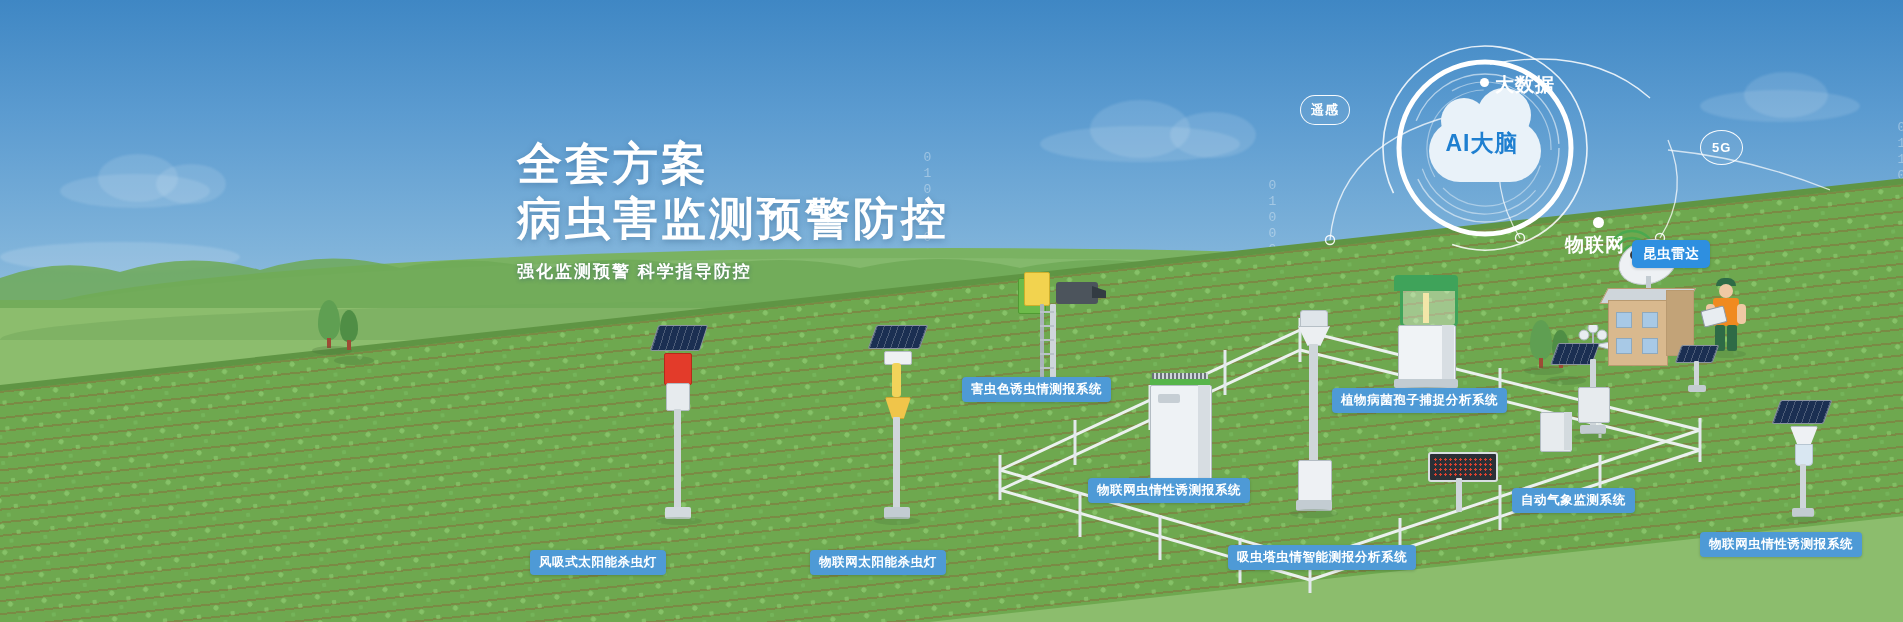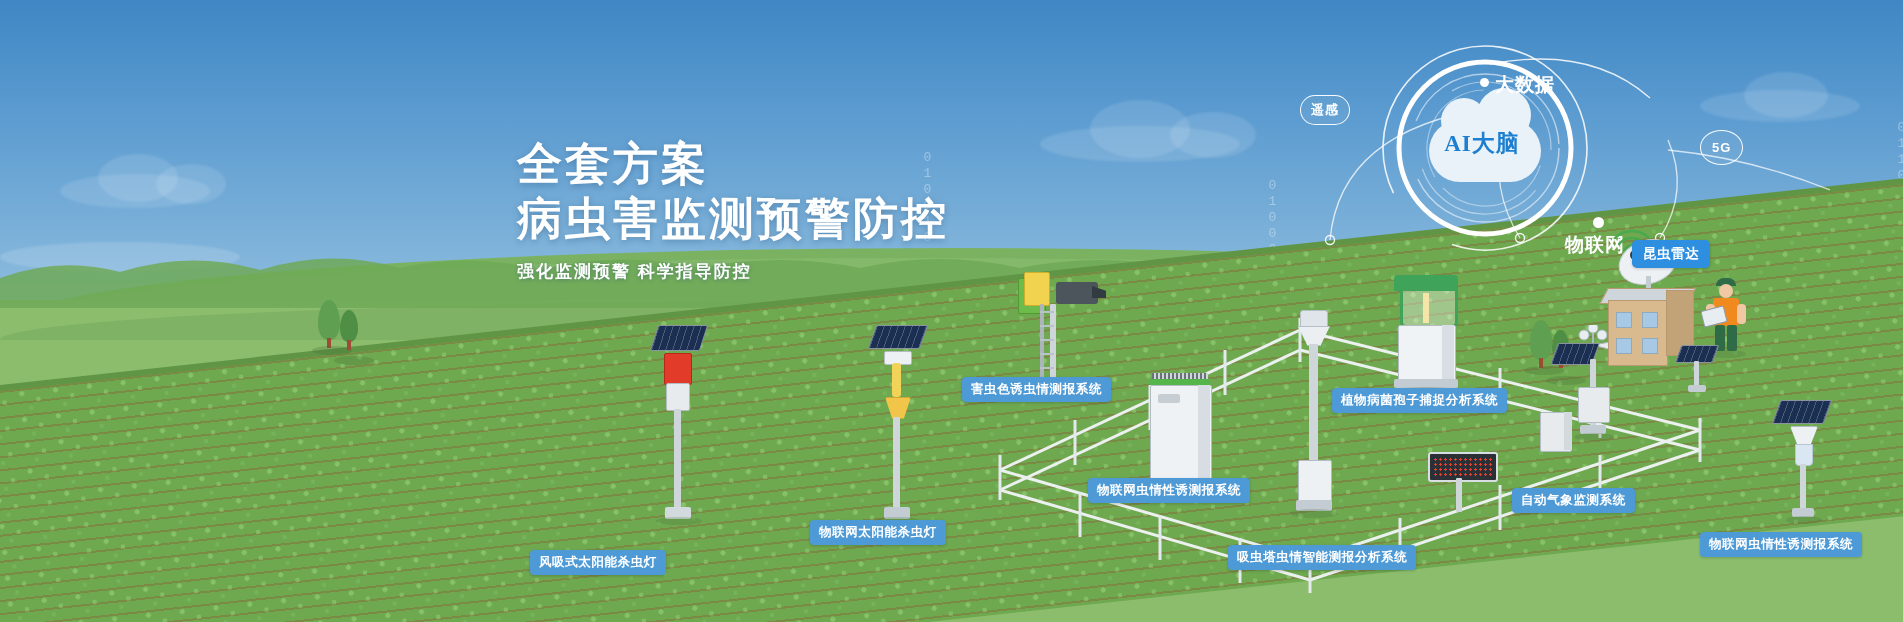--- a/index.html
+++ b/index.html
@@ -75,21 +75,21 @@
 
   
   .tree{position:absolute;}
   .tree .crown{width:22px;height:40px;background:#5f9f52;border-radius:50% 50% 45% 45%/60% 60% 40% 40%;}
   .tree .crown.dark{background:#4f8e45;}
   .tree .trunk{width:4px;height:10px;background:#9e4a35;margin:-2px auto 0;}
   .tree .shadow{position:absolute;left:-6px;top:46px;width:40px;height:9px;
     background:rgba(70,110,55,.28);border-radius:50%;}
 
   
-  #ai{position:absolute;left:1360px;top:42px;width:300px;height:300px;font-family:Liberation Serif, serif;}
+  #ai{position:absolute;left:1360px;top:42px;width:300px;height:300px;}
   .cloudshape{
     position:absolute;left:66px;top:72px;width:112px;height:62px;
     background:#e9f2f9;border-radius:34px;
   }
   .cloudshape:before{content:"";position:absolute;left:12px;top:-22px;width:46px;height:46px;
     background:#e9f2f9;border-radius:50%;}
   .cloudshape:after{content:"";position:absolute;left:48px;top:-32px;width:54px;height:54px;
     background:#e9f2f9;border-radius:50%;}
   #ai-label{
     position:absolute;left:66px;top:86px;width:112px;text-align:center;
@@ -284,21 +284,21 @@
   <div style="position:absolute;left:862px;top:325px;width:76px;height:215px;">
     <div class="panel" style="left:10px;top:0;width:50px;height:22px;transform:skewX(-20deg);"></div>
     <div class="box" style="left:22px;top:26px;width:26px;height:12px;background:#eef1f3;"></div>
     <div style="position:absolute;left:30px;top:38px;width:9px;height:34px;background:#f2d35a;border-radius:3px;"></div>
     <div class="box" style="left:23px;top:72px;width:24px;height:20px;
         background:#f0c54a;border-color:#d0a72f;clip-path:polygon(0 0,100% 0,72% 100%,28% 100%);"></div>
     <div class="pole" style="left:31px;top:92px;width:7px;height:92px;"></div>
     <div class="base" style="left:22px;top:182px;width:26px;height:12px;"></div>
     <div style="position:absolute;left:12px;top:192px;width:46px;height:8px;background:rgba(70,110,55,.25);border-radius:50%;"></div>
   </div>
-  <div class="dev-label" style="left:810px;top:520px;">物联网太阳能杀虫灯</div>
+  <div class="dev-label" style="left:810px;top:550px;">物联网太阳能杀虫灯</div>
 
   <div style="position:absolute;left:1000px;top:260px;width:110px;height:135px;">
     <div class="boxdark" style="left:56px;top:22px;width:42px;height:22px;background:#4c545c;border-radius:3px;"></div>
     <div style="position:absolute;left:92px;top:26px;width:14px;height:12px;background:#333b42;
         clip-path:polygon(0 0,100% 40%,100% 100%,0 100%);"></div>
     <div class="box" style="left:18px;top:18px;width:26px;height:34px;background:#6dbb4a;border-color:#4f9a32;"></div>
     <div class="box" style="left:24px;top:12px;width:24px;height:32px;background:#f2d34f;border-color:#cdaf2c;"></div>
     <div class="pole" style="left:50px;top:44px;width:6px;height:76px;"></div>
     <div class="pole dark" style="left:40px;top:44px;width:4px;height:76px;"></div>
     <svg width="20" height="80" style="position:absolute;left:40px;top:44px;">

